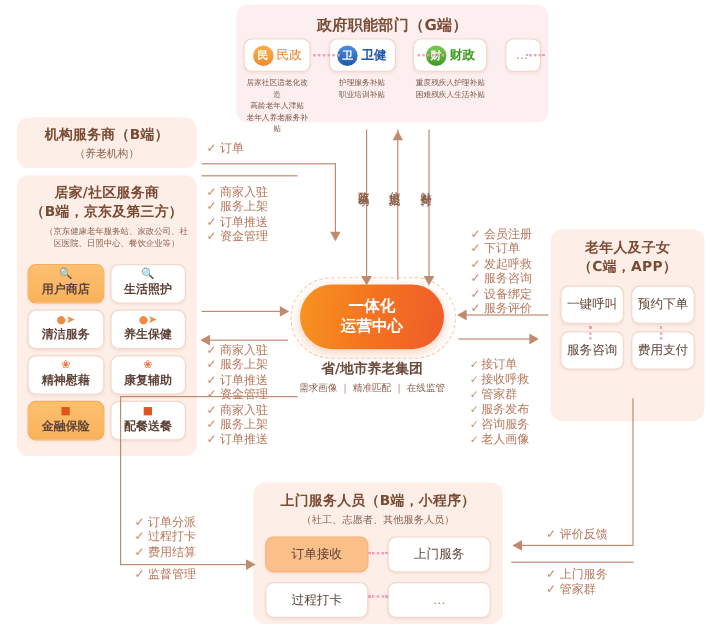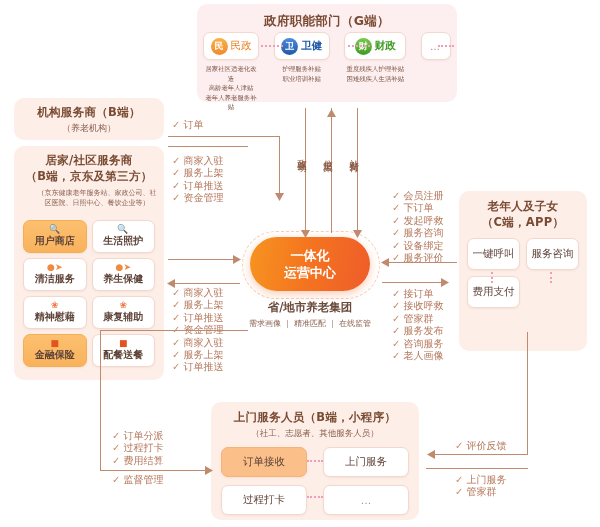--- a/index.html
+++ b/index.html
@@ -212,34 +212,35 @@
 <div class="line" style="left:382px;top:262px;width:75px;height:1.2px;"></div>
 <svg style="position:absolute;left:380px;top:258px;" width="9" height="9">
     <polygon points="9,0 9,9 1,4.5" fill="#c08a6e"></polygon>
   </svg>
 
 <div class="line" style="left:382px;top:282px;width:65px;height:1.2px;"></div>
 <svg style="position:absolute;left:441px;top:278px;" width="9" height="9">
     <polygon points="0,0 0,9 8,4.5" fill="#c08a6e"></polygon>
   </svg>
 
-<div class="chk" style="position:absolute;left:392px;top:288px;">
+<div class="chk" style="position:absolute;left:392px;top:300px;font-family:Liberation Mono, monospace;">
   <div><i>✓</i><span>接订单</span></div>
   <div><i>✓</i><span>接收呼救</span></div>
   <div><i>✓</i><span>管家群</span></div>
   <div><i>✓</i><span>服务发布</span></div>
   <div><i>✓</i><span>咨询服务</span></div>
   <div><i>✓</i><span>老人画像</span></div>
 </div>
 
 <div class="panel" style="left:459px;top:191px;width:128px;height:160px;">
   <div class="panel-title" style="font-size:11.5px;padding-top:8px;">老年人及子女</div>
   <div class="panel-title" style="font-size:11.5px;padding-top:1px;">（C端，APP）</div>
   <div style="position:absolute;left:8px;top:47px;width:112px;display:grid;grid-template-columns:1fr 1fr;gap:6px;">
     <div class="card" style="height:30px;font-size:10.5px;">一键呼叫</div>
+    <div class="card" style="height:30px;font-size:10.5px;">预约下单</div>
     <div class="card" style="height:30px;font-size:10.5px;">服务咨询</div>
     <div class="card" style="height:30px;font-size:10.5px;">费用支付</div>
   </div>
   <div class="dotline" style="left:32px;top:81px;width:0;height:11px;border-top:none;border-left:2px dotted #f19bbd;"></div>
   <div class="dotline" style="left:91px;top:81px;width:0;height:11px;border-top:none;border-left:2px dotted #f19bbd;"></div>
 </div>
 
 <div class="panel" style="left:211px;top:402px;width:208px;height:118px;">
   <div class="panel-title" style="font-size:11.5px;padding-top:8px;">上门服务人员（B端，小程序）</div>
   <div class="panel-sub" style="font-size:8.5px;padding-top:3px;">（社工、志愿者、其他服务人员）</div>

